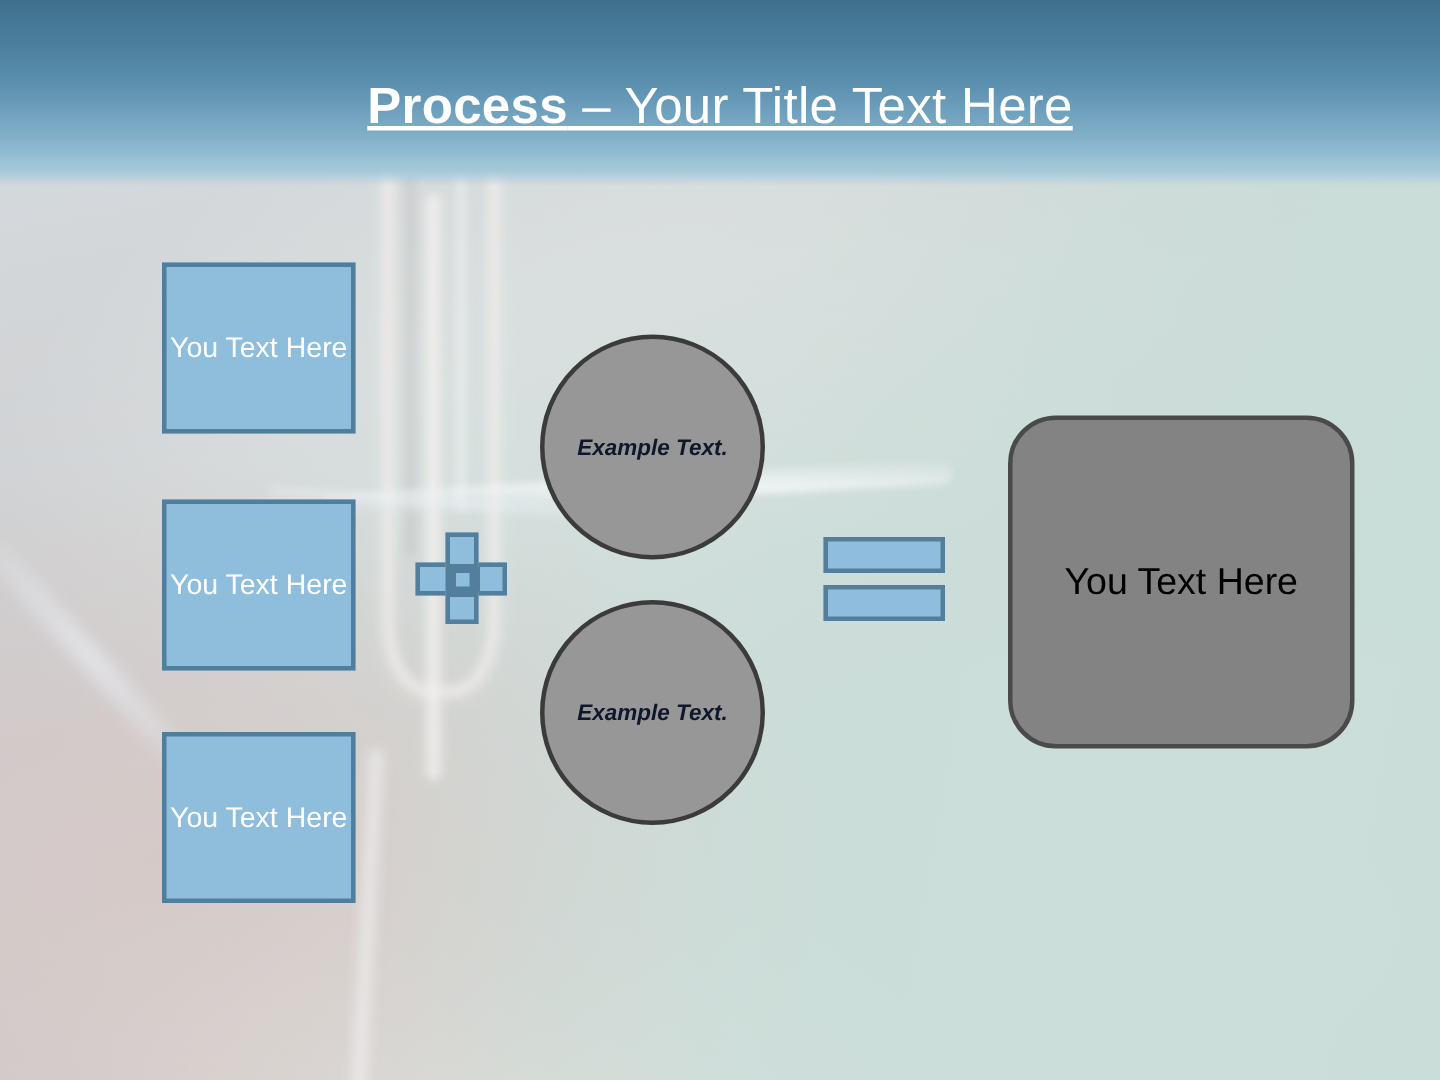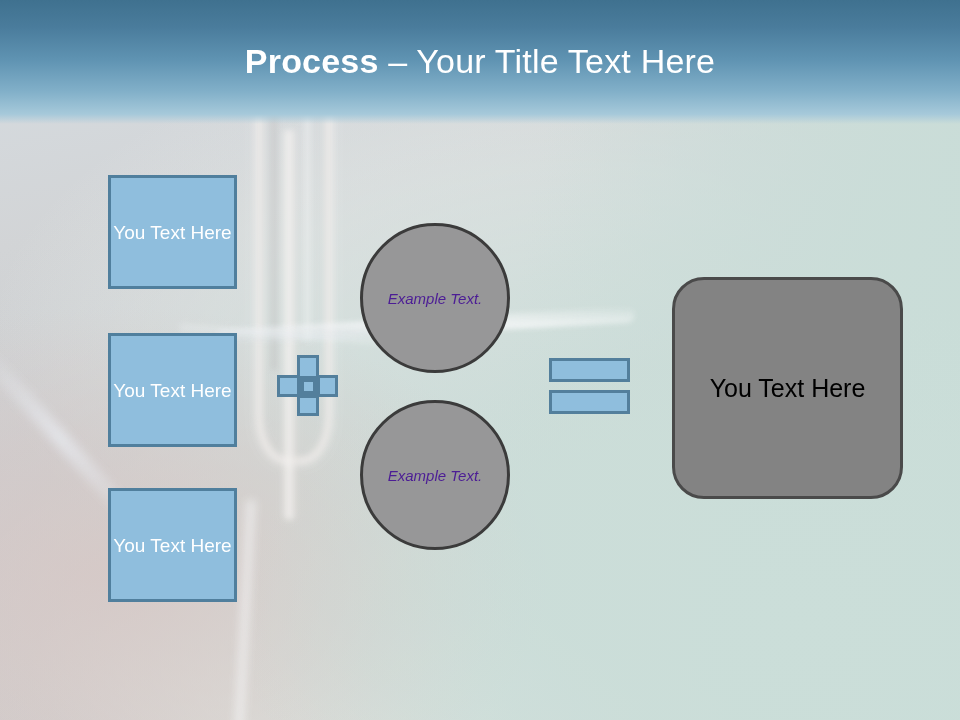--- a/index.html
+++ b/index.html
@@ -140,28 +140,29 @@
     position: absolute;
     left: 0;
     top: 0;
     width: 960px;
     height: 124px;
     background: linear-gradient(180deg, #3f718f 0%, #4a7c9c 22%, #5f93b2 48%, #82b0c9 74%, #a6c9da 92%, rgba(178,209,225,0.0) 100%);
   }
   .slide-title {
     position: absolute;
     left: 0;
-    top: 40px;
+    top: 50px;
     width: 960px;
     text-align: center;
     color: #ffffff;
     font-size: 34px;
     line-height: 42px;
     letter-spacing: 0.2px;
     white-space: nowrap;
+    text-decoration: underline;
   }
   .slide-title .strong { font-weight: bold; }
   .slide-title .light  { font-weight: normal; }
 
   
   .blue-box {
     position: absolute;
     width: 129px;
     height: 114px;
     background: #8fbedd;
@@ -208,24 +209,24 @@
     width: 150px;
     height: 150px;
     border-radius: 50%;
     background: #979798;
     border: 3px solid #3b3b3b;
     box-sizing: border-box;
     display: flex;
     align-items: center;
     justify-content: center;
     text-align: center;
-    color: #4c1d95;
+    color: #0f172a;
     font-size: 15px;
     line-height: 25px;
-    font-weight: normal;
+    font-weight: bold;
     font-style: italic;
   }
   #circle-1 { left: 360px; top: 223px; }
   #circle-2 { left: 360px; top: 400px; }
 
   
   .equals-sign { position: absolute; left: 549px; top: 358px; width: 81px; height: 56px; }
   .equals-sign span {
     position: absolute;
     left: 0;

